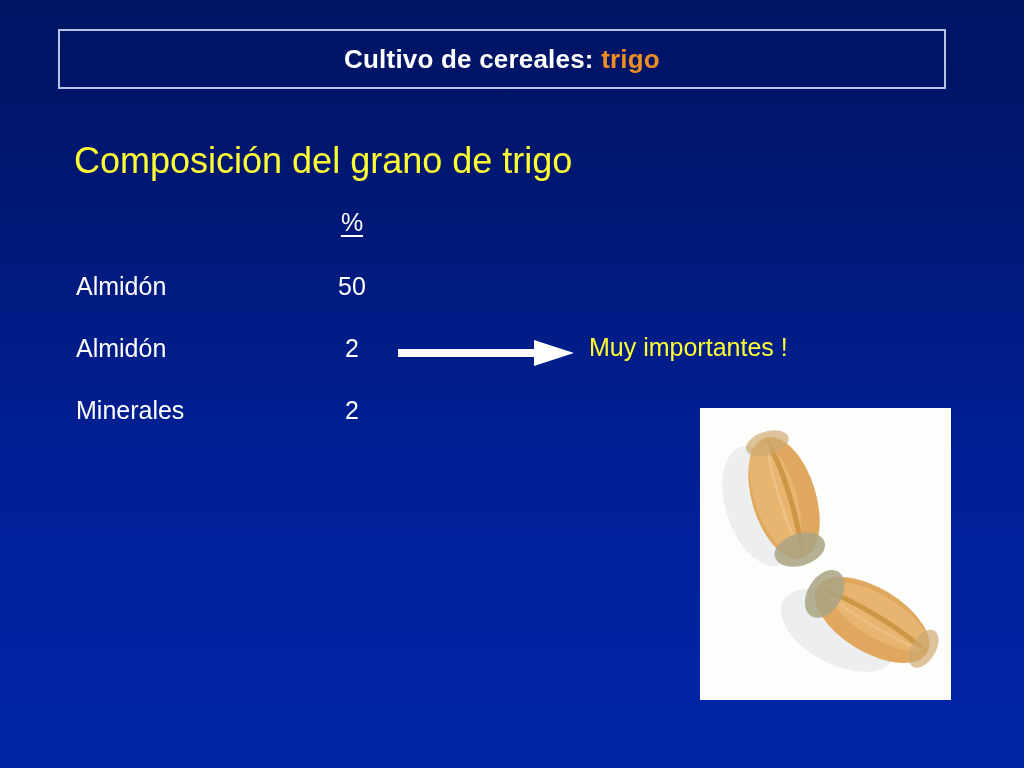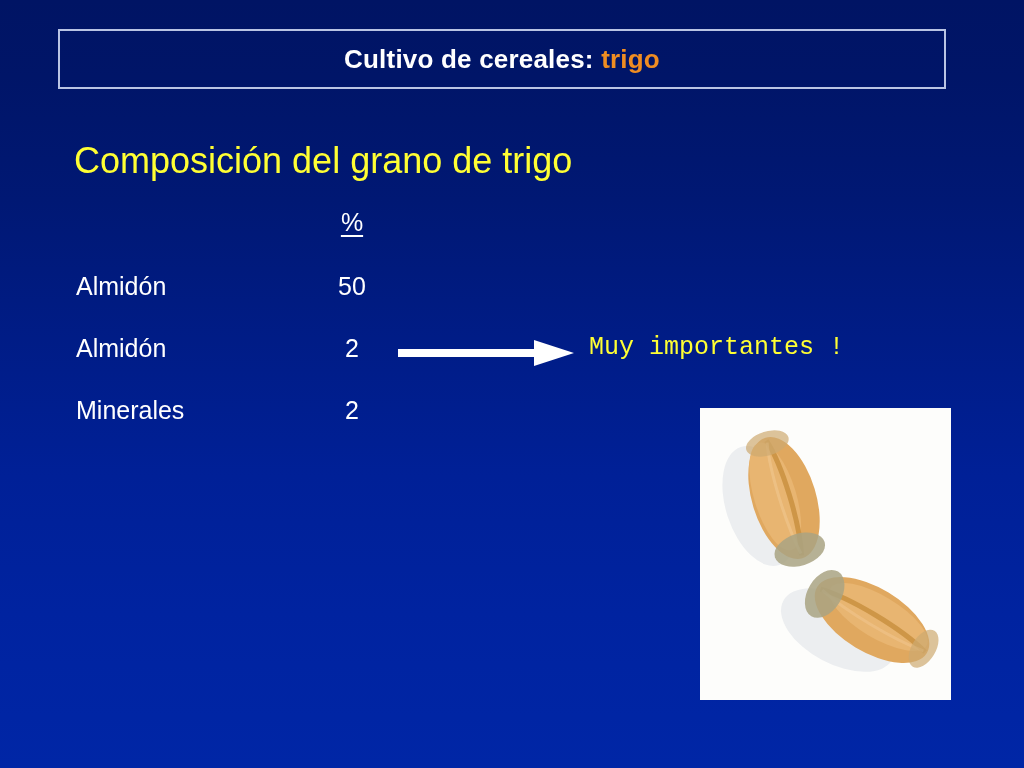--- a/index.html
+++ b/index.html
@@ -114,21 +114,20 @@
   }
 
   
   #callout {
     position: absolute;
     left: 589px;
     top: 333px;
     font-size: 25px;
     color: #ffff33;
     white-space: nowrap;
-    font-family: Liberation Mono, monospace;
   }
 
   
   #grain-photo {
     position: absolute;
     left: 700px;
     top: 408px;
     width: 251px;
     height: 292px;
     background: #fdfdfb;

